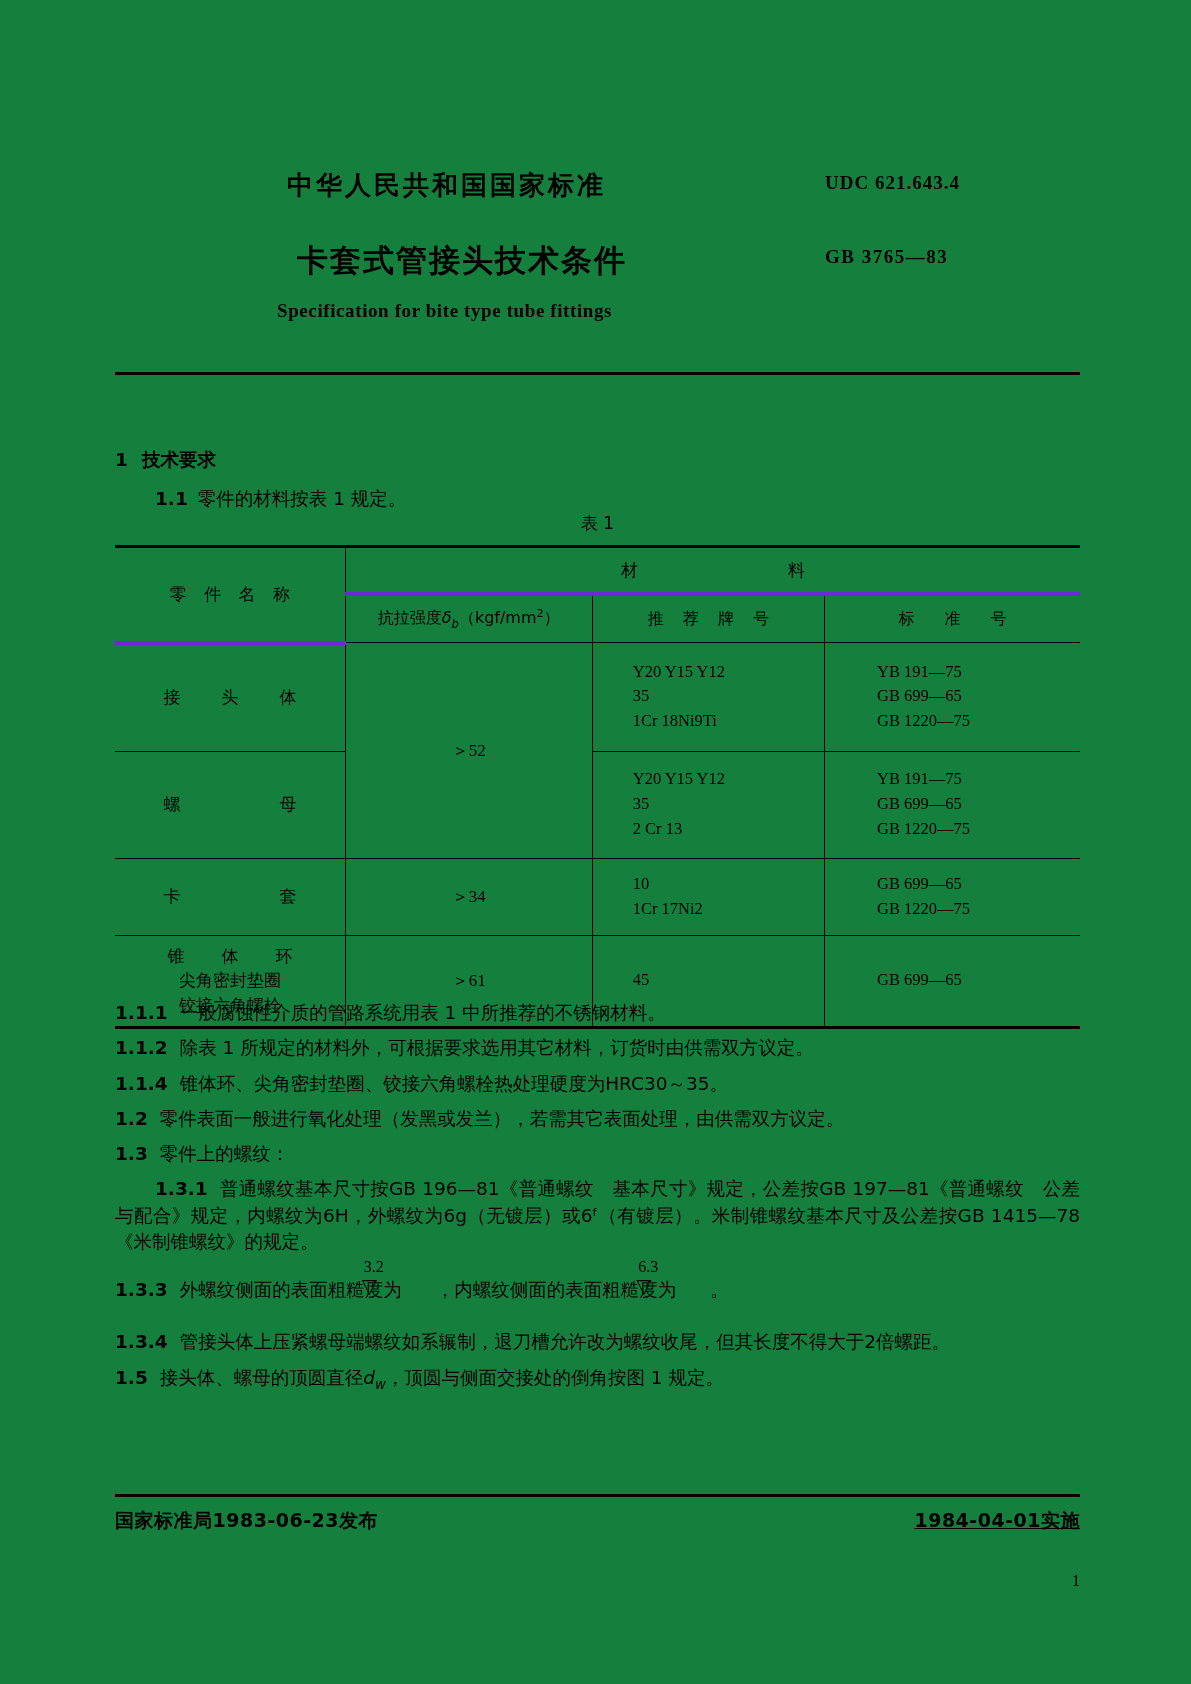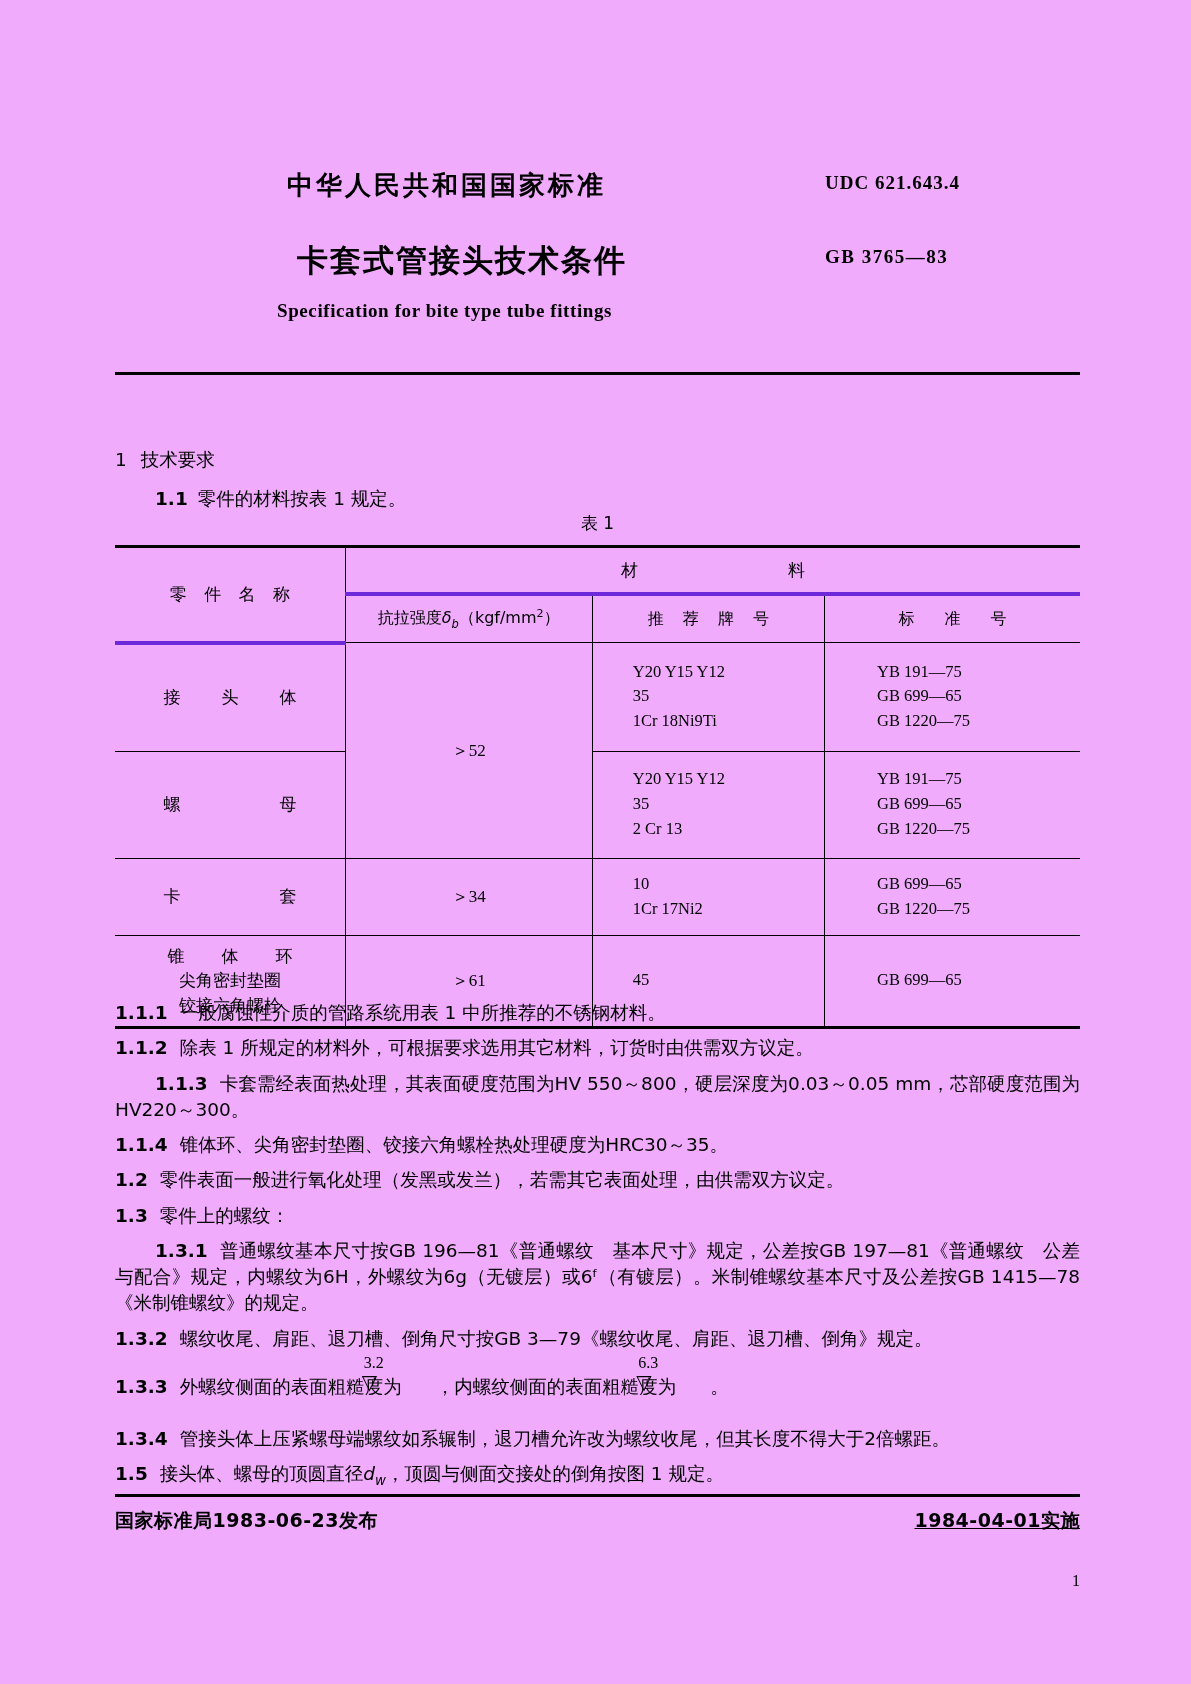--- a/index.html
+++ b/index.html
@@ -9,21 +9,21 @@
   }
   body {
     font-family: "Liberation Serif", "DejaVu Serif", serif;
     color: #000000;
   }
   .page {
     position: relative;
     width: 1191px;
     height: 1684px;
     margin: 0 auto;
-    background: #f0abfc;
+    background: #15803d;
     overflow: hidden;
   }
   .inner {
     position: absolute;
     left: 115px;
     top: 0;
     width: 965px;
     height: 1684px;
   }
 
@@ -114,21 +114,21 @@
     font-size: 18.5px;
     text-indent: 46px;
     line-height: 1.5;
   }
   .sec1 {
     position: absolute;
     left: 0;
     top: 447px;
     font-family: "DejaVu Sans", "Liberation Sans", sans-serif;
     font-size: 18.5px;
-    font-weight: normal;
+    font-weight: bold;
   }
   .sec1 .num { margin-right: 14px; }
   .sec11 {
     position: absolute;
     left: 40px;
     top: 486px;
     font-family: "DejaVu Sans", "Liberation Sans", sans-serif;
     font-size: 18.5px;
   }
   .sec11 .num { font-weight: bold; margin-right: 10px; }
@@ -394,43 +394,37 @@
   <div class="clauses">
 
     <p class="clause ind1">
       <span class="num">1.1.1</span><span>一般腐蚀性介质的管路系统用表 1 中所推荐的不锈钢材料。</span>
     </p>
 
     <p class="clause ind1">
       <span class="num">1.1.2</span><span>除表 1 所规定的材料外，可根据要求选用其它材料，订货时由供需双方议定。</span>
     </p>
 
-    <p class="clause ind0" style="text-indent:40px;">
-      <span class="num">1.1.3</span><span>卡套需经表面热处理，其表面硬度范围为HV 550～800，硬层深度为0.03～0.05 mm，芯部硬度范围为HV220～300。</span>
-    </p>
 
     <p class="clause ind1">
       <span class="num">1.1.4</span><span>锥体环、尖角密封垫圈、铰接六角螺栓热处理硬度为HRC30～35。</span>
     </p>
 
     <p class="clause ind1">
       <span class="num">1.2</span><span>零件表面一般进行氧化处理（发黑或发兰），若需其它表面处理，由供需双方议定。</span>
     </p>
 
     <p class="clause ind1">
       <span class="num">1.3</span><span>零件上的螺纹：</span>
     </p>
 
     <p class="clause ind0" style="text-indent:40px;">
       <span class="num">1.3.1</span><span>普通螺纹基本尺寸按GB  196—81《普通螺纹　基本尺寸》规定，公差按GB  197—81《普通螺纹　公差与配合》规定，内螺纹为6H，外螺纹为6g（无镀层）或6ᶠ（有镀层）。米制锥螺纹基本尺寸及公差按GB  1415—78《米制锥螺纹》的规定。</span>
     </p>
 
-    <p class="clause ind1">
-      <span class="num">1.3.2</span><span>螺纹收尾、肩距、退刀槽、倒角尺寸按GB  3—79《螺纹收尾、肩距、退刀槽、倒角》规定。</span>
-    </p>
 
     <p class="clause ind1" style="margin-top:22px;margin-bottom:26px;">
       <span class="num">1.3.3</span><span>外螺纹侧面的表面粗糙度为</span><span class="rough-wrap"><span class="rough-val">3.2</span><span class="rough-sym">▽</span></span><span>，内螺纹侧面的表面粗糙度为</span><span class="rough-wrap"><span class="rough-val">6.3</span><span class="rough-sym">▽</span></span><span>。</span>
     </p>
 
     <p class="clause ind1">
       <span class="num">1.3.4</span><span>管接头体上压紧螺母端螺纹如系辗制，退刀槽允许改为螺纹收尾，但其长度不得大于2倍螺距。</span>
     </p>
 
 

